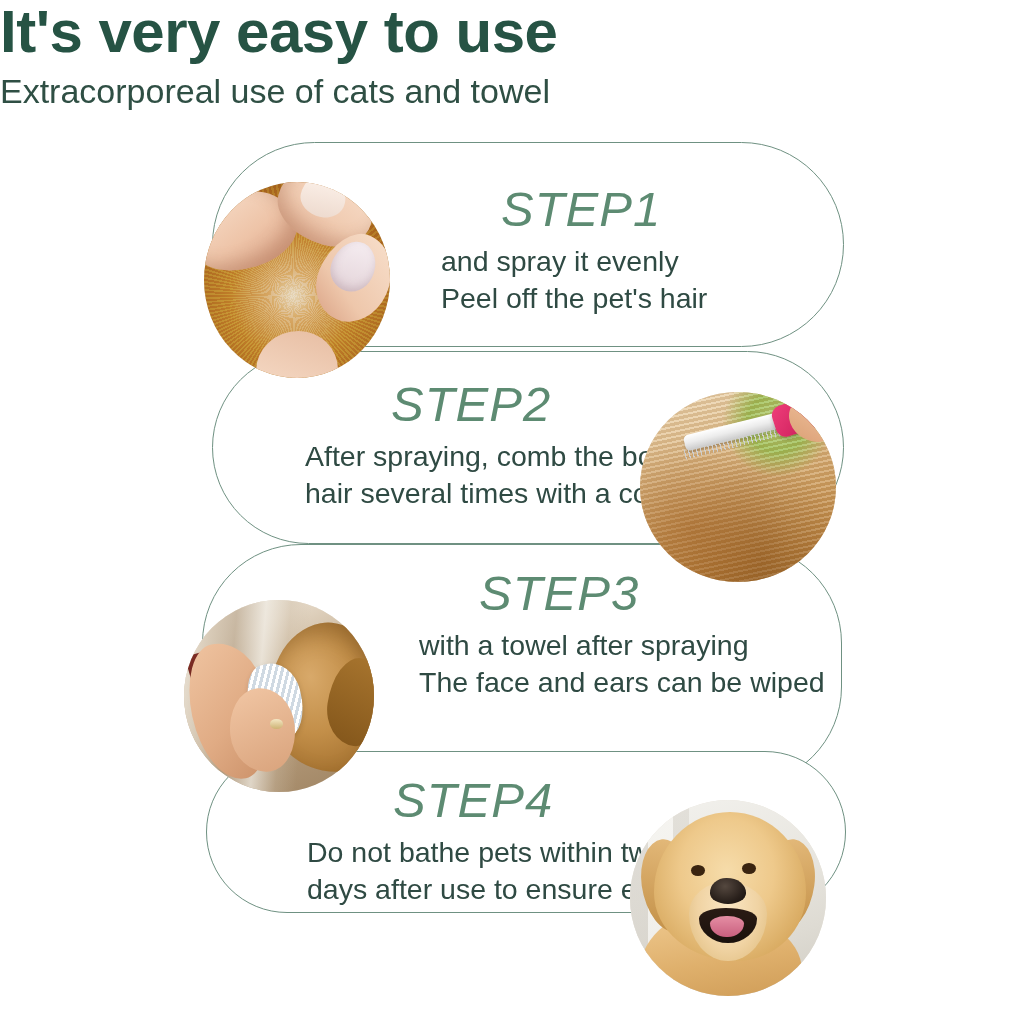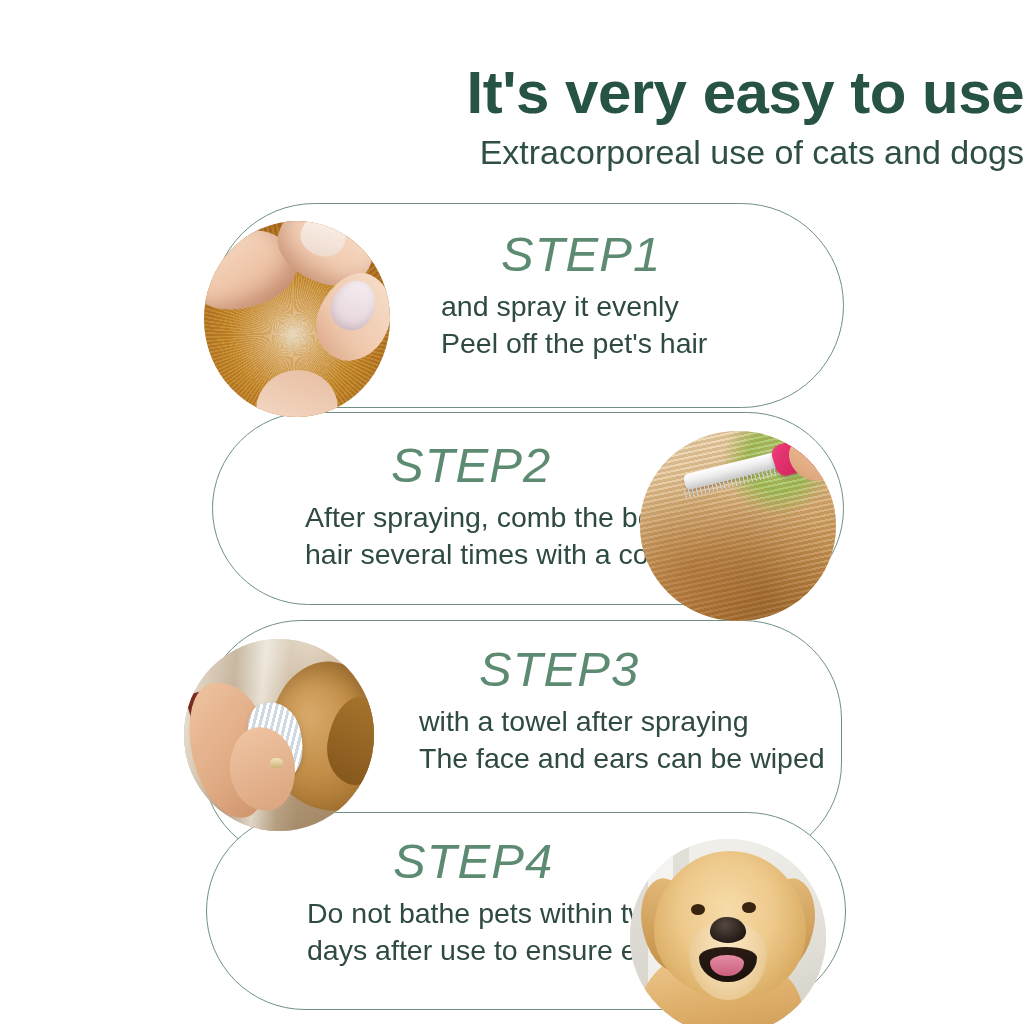--- a/index.html
+++ b/index.html
@@ -6,21 +6,21 @@
   body{
     width:1024px;height:1024px;
     background:#ffffff;
     font-family:"Liberation Sans","DejaVu Sans",sans-serif;
     overflow:hidden;
     position:relative;
   }
   .page{position:relative;width:1024px;height:1024px;}
 
   
-  .header{text-align:right;padding-top:22px;margin-top:39px;}
+  .header{text-align:left;}
   .title{
     font-size:60px;
     font-weight:bold;
     color:#265344;
     letter-spacing:-0.5px;
     line-height:1.08;
     margin:0;
     white-space:nowrap;
   }
   .subtitle{
@@ -35,43 +35,43 @@
   
   .steps{position:relative;margin-top:24px;}
   .step{
     position:absolute;
     border:1.6px solid #6f9182;
     background:#ffffff;
     box-sizing:border-box;
   }
   .step.s1{left:212px;top:8px;  width:632px;height:205px;border-radius:103px;}
   .step.s2{left:212px;top:217px;width:632px;height:193px;border-radius:97px;}
-  .step.s3{left:202px;top:425px;width:640px;height:242px;border-radius:99px;}
-  .step.s4{left:206px;top:617px;width:640px;height:198px;border-radius:99px;}
+  .step.s3{left:202px;top:410px;width:640px;height:242px;border-radius:99px;}
+  .step.s4{left:206px;top:617px;width:640px;height:162px;border-radius:99px;}
 
   .txtblock{position:absolute;}
   .steplabel{
     font-style:italic;
     font-weight:300;
     font-size:49px;
     color:#5d8b72;
     letter-spacing:1px;
     line-height:1;
     white-space:nowrap;
   }
   .stepdesc{
     font-size:28.5px;
     color:#2f4a43;
     line-height:1.28;
     margin-top:9px;
     white-space:nowrap;
   }
 
   
-  .s1 .txtblock{left:228px;top:26px;}
+  .s1 .txtblock{left:228px;top:42px;}
   .s1 .steplabel{margin-left:60px;}
   .s2 .txtblock{left:92px;top:28px;}
   .s2 .steplabel{margin-left:86px;}
   .s3 .txtblock{left:216px;top:24px;}
   .s3 .steplabel{margin-left:60px;}
   .s4 .txtblock{left:100px;top:24px;}
   .s4 .steplabel{margin-left:86px;}
 
   
   .photo{
@@ -304,21 +304,21 @@
     border-radius:50% 50% 50% 50%/36% 36% 64% 64%;
   }
 </style>
 </head>
 <body>
 
 <div class="page">
 
   <div class="header">
     <h1 class="title">It's very easy to use</h1>
-    <p class="subtitle">Extracorporeal use of cats and dogs</p>
+    <p class="subtitle">Extracorporeal use of cats and towel</p>
   </div>
 
   <div class="steps">
 
     <div class="step s1">
       <div class="txtblock">
         <div class="steplabel">STEP1</div>
         <div class="stepdesc">
           <div>and spray it evenly</div>
           <div>Peel off the pet's hair</div>

